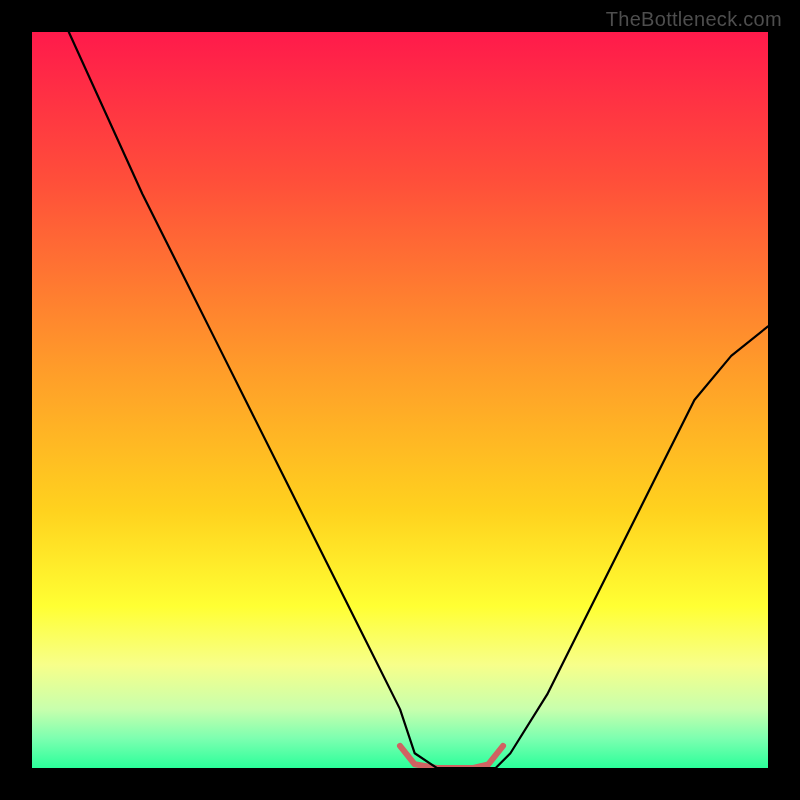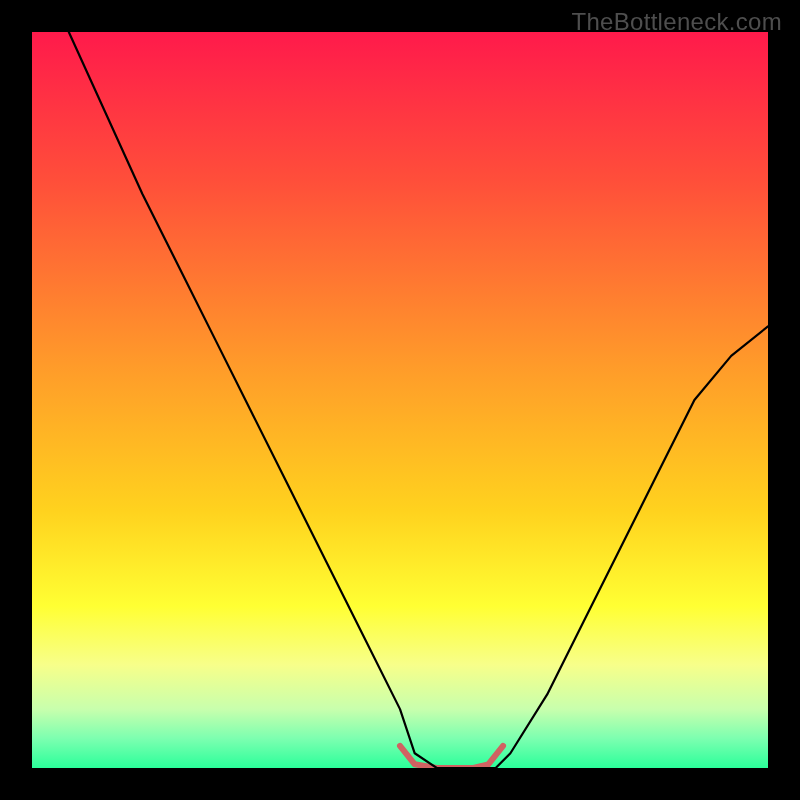--- a/index.html
+++ b/index.html
@@ -32,21 +32,21 @@
     position: absolute;
     inset: 0;
     width: 100%;
     height: 100%;
   }
   .watermark {
     position: absolute;
     top: 8px;
     right: 18px;
     color: #4e4e4e;
-    font-size: 24px;
+    font-size: 20px;
     font-weight: 500;
     letter-spacing: 0.3px;
   }
 </style>
 </head>
 <body>
 
 <div class="frame">
 
   <div class="plot-area">

